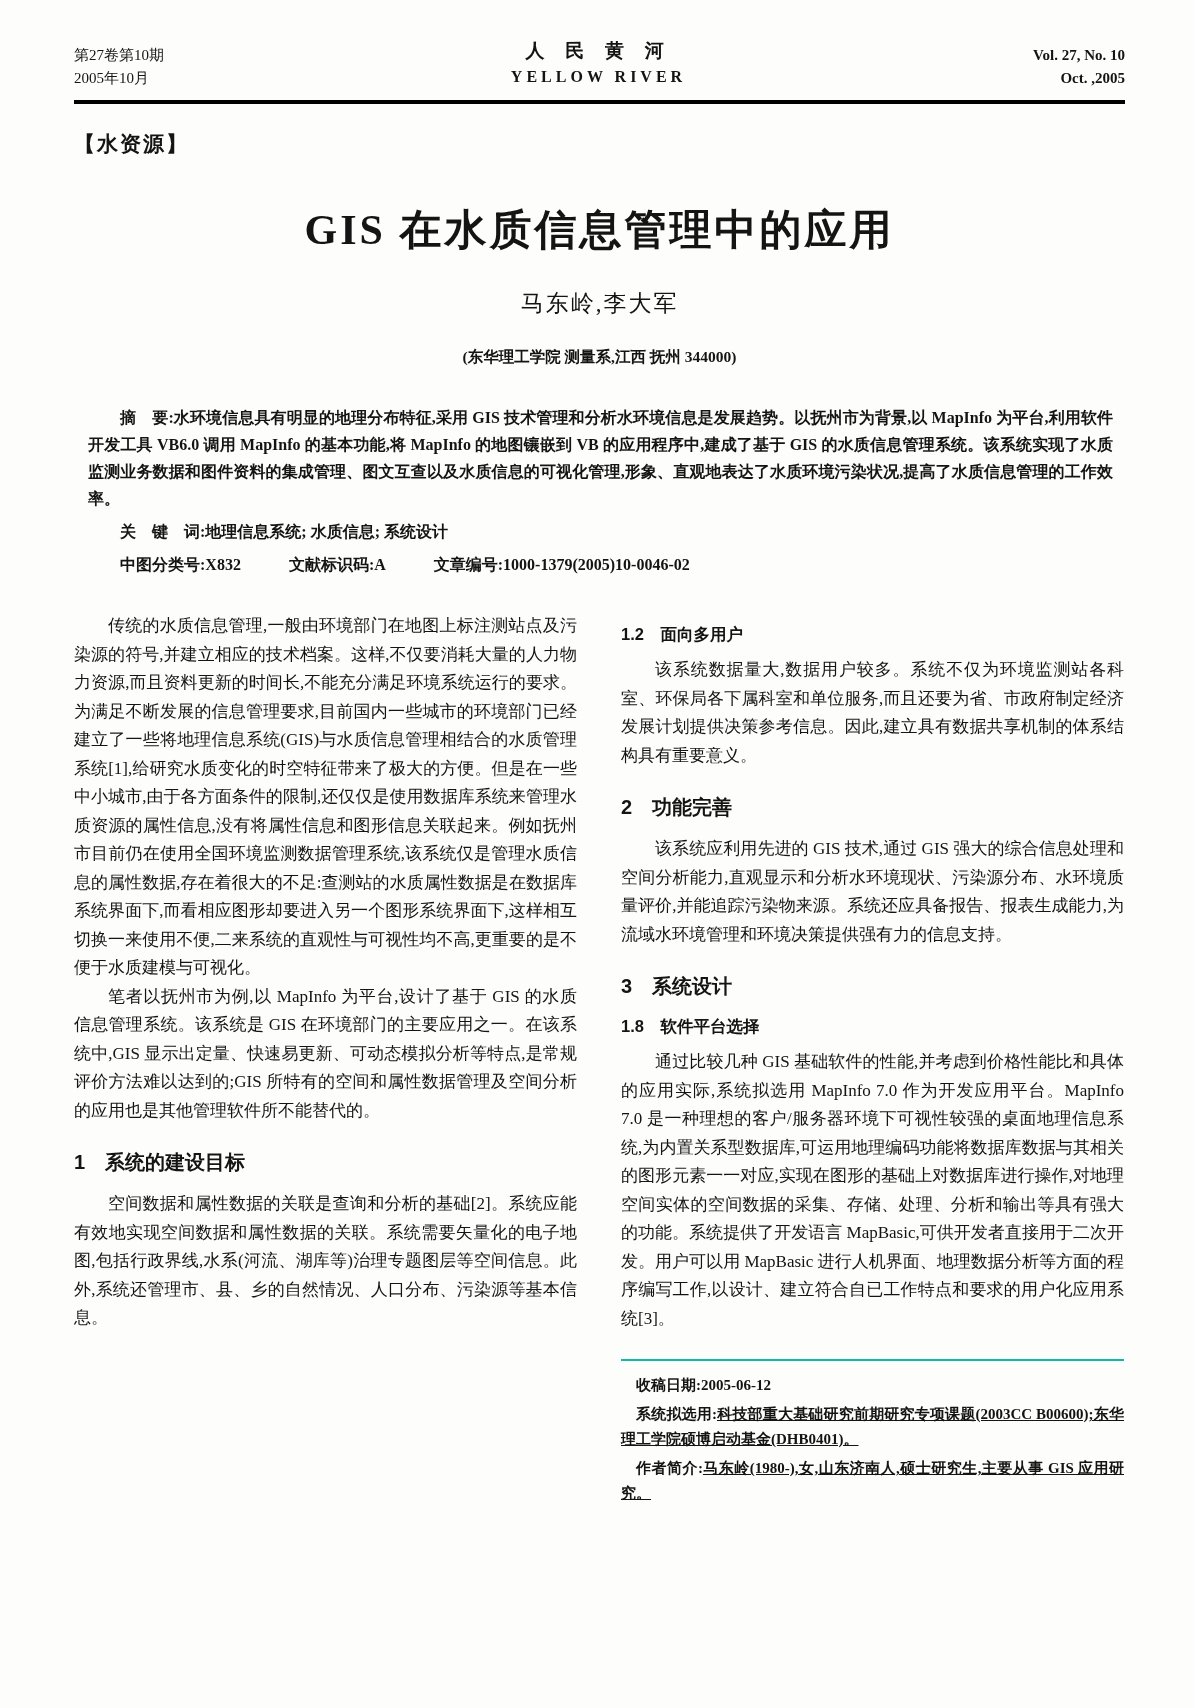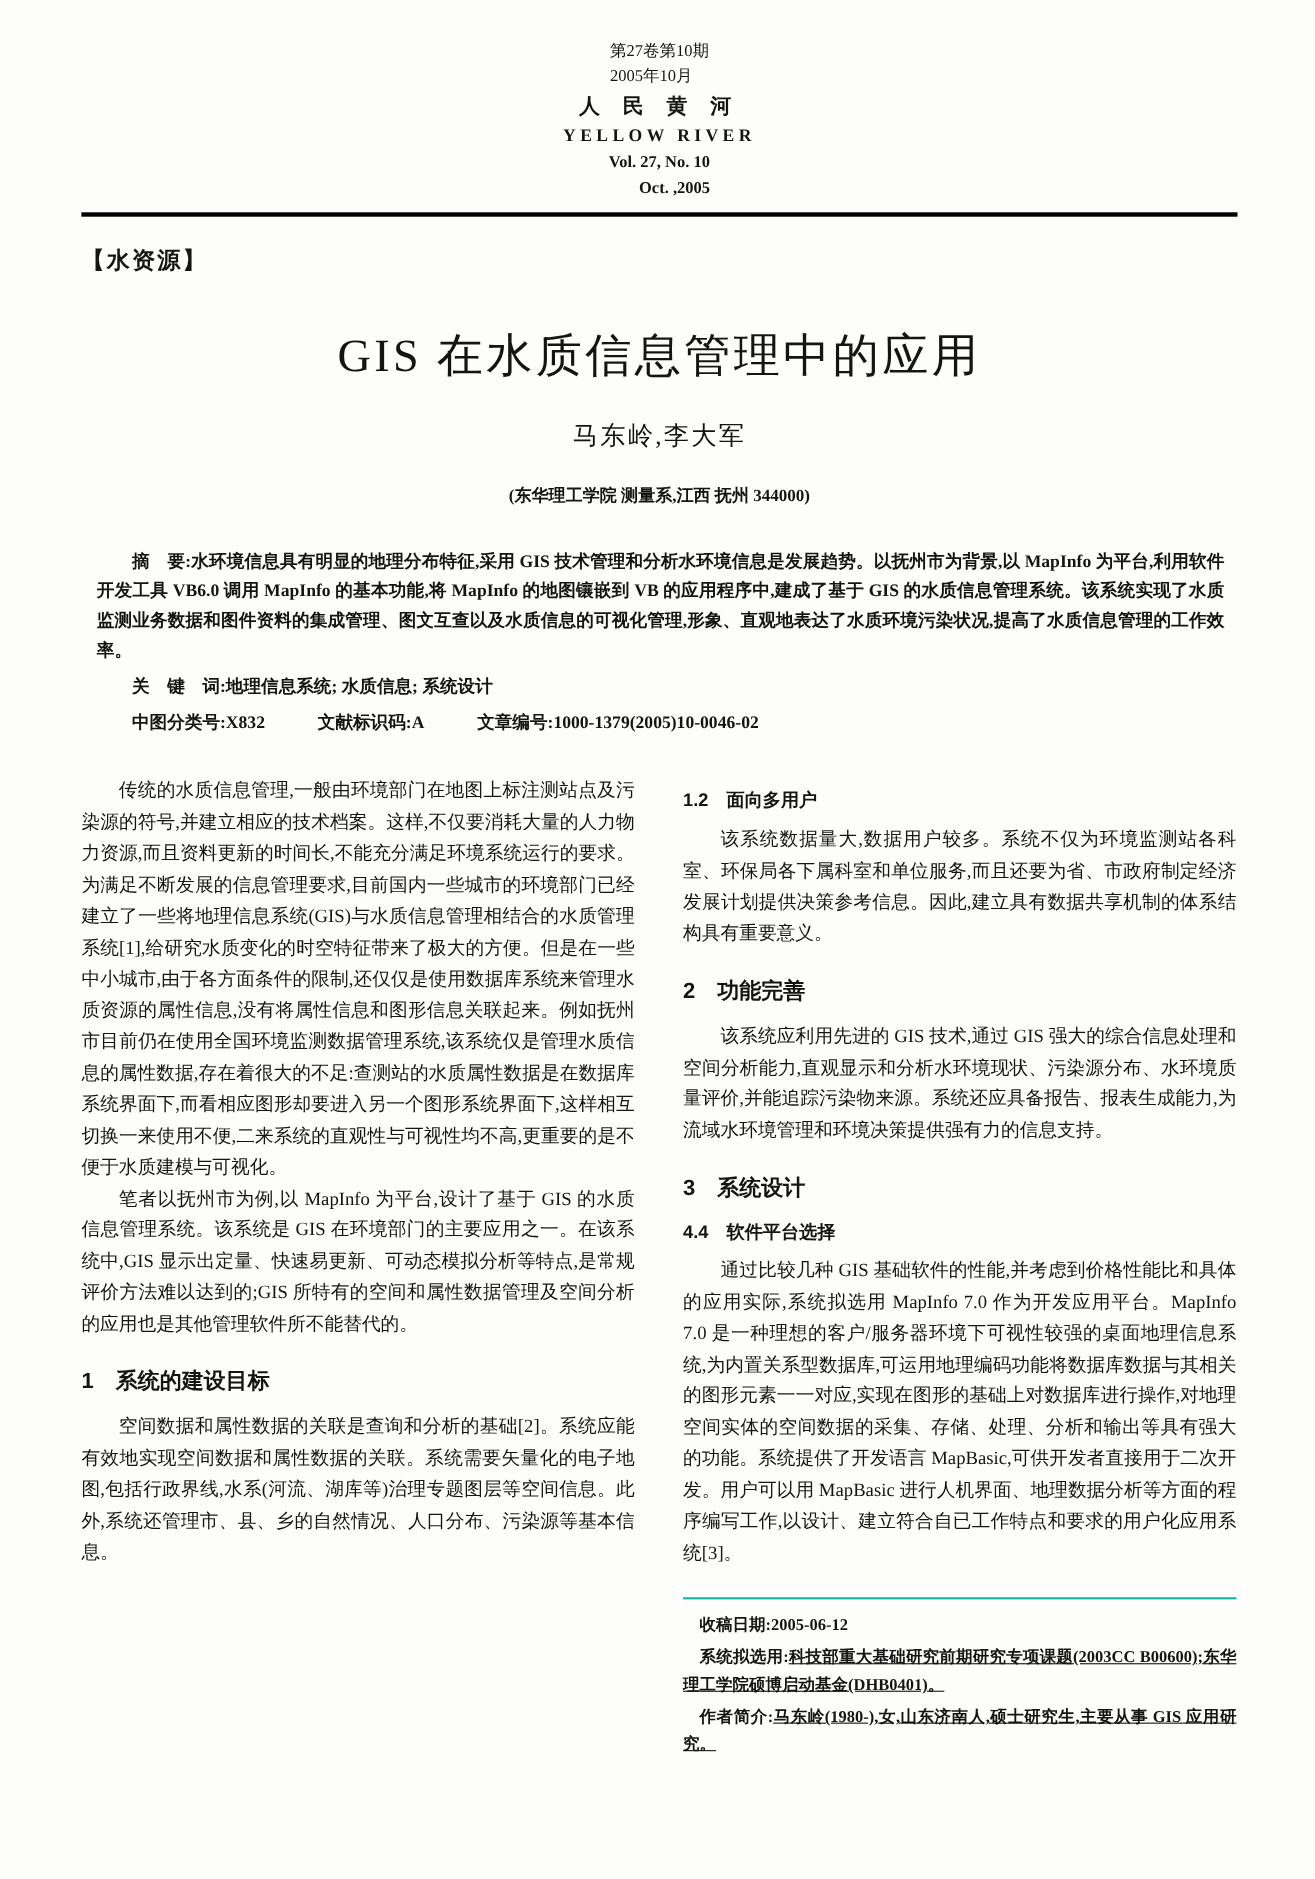--- a/index.html
+++ b/index.html
@@ -12,43 +12,42 @@
     background: #fdfdfb;
     padding: 36px 70px 40px 74px;
     font-family: "Liberation Serif", "DejaVu Serif", serif;
     color: #141414;
     overflow: hidden;
   }
   
   .journal-header {
     display: flex;
     justify-content: space-between;
-    align-items: center;
+    align-items: flex-end;
     padding-bottom: 10px;
     border-bottom: 4px solid #000;
-    flex-direction: column;
   }
   .jh-col { font-size: 15px; line-height: 1.55; }
   .jh-left { text-align: left; }
   .jh-center { text-align: center; font-weight: bold; }
   .jh-center .cn { font-size: 19px; letter-spacing: 8px; }
   .jh-center .en { font-size: 16px; letter-spacing: 4px; }
   .jh-right { text-align: right; font-weight: bold; }
   
   .category-tag {
     margin-top: 26px;
     font-weight: bold;
     font-size: 21px;
     letter-spacing: 2px;
   }
   .paper-title {
     margin-top: 44px;
     text-align: center;
     font-size: 42px;
-    font-weight: normal;
+    font-weight: bold;
     letter-spacing: 3px;
   }
   .authors {
     margin-top: 30px;
     text-align: center;
     font-size: 23px;
     letter-spacing: 2px;
   }
   .affiliation {
     margin-top: 28px;
@@ -167,21 +166,21 @@
       <h2 class="sec-heading">1　系统的建设目标</h2>
       <p class="body-para">空间数据和属性数据的关联是查询和分析的基础[2]。系统应能有效地实现空间数据和属性数据的关联。系统需要矢量化的电子地图,包括行政界线,水系(河流、湖库等)治理专题图层等空间信息。此外,系统还管理市、县、乡的自然情况、人口分布、污染源等基本信息。</p>
     </div>
 
     <div class="col right-col">
       <h3 class="subsec-heading first">1.2　面向多用户</h3>
       <p class="body-para">该系统数据量大,数据用户较多。系统不仅为环境监测站各科室、环保局各下属科室和单位服务,而且还要为省、市政府制定经济发展计划提供决策参考信息。因此,建立具有数据共享机制的体系结构具有重要意义。</p>
       <h2 class="sec-heading">2　功能完善</h2>
       <p class="body-para">该系统应利用先进的 GIS 技术,通过 GIS 强大的综合信息处理和空间分析能力,直观显示和分析水环境现状、污染源分布、水环境质量评价,并能追踪污染物来源。系统还应具备报告、报表生成能力,为流域水环境管理和环境决策提供强有力的信息支持。</p>
       <h2 class="sec-heading">3　系统设计</h2>
-      <h3 class="subsec-heading">4.4　软件平台选择</h3>
+      <h3 class="subsec-heading">1.8　软件平台选择</h3>
       <p class="body-para">通过比较几种 GIS 基础软件的性能,并考虑到价格性能比和具体的应用实际,系统拟选用 MapInfo 7.0 作为开发应用平台。MapInfo 7.0 是一种理想的客户/服务器环境下可视性较强的桌面地理信息系统,为内置关系型数据库,可运用地理编码功能将数据库数据与其相关的图形元素一一对应,实现在图形的基础上对数据库进行操作,对地理空间实体的空间数据的采集、存储、处理、分析和输出等具有强大的功能。系统提供了开发语言 MapBasic,可供开发者直接用于二次开发。用户可以用 MapBasic 进行人机界面、地理数据分析等方面的程序编写工作,以设计、建立符合自已工作特点和要求的用户化应用系统[3]。</p>
 
       <div class="footer-notes">
         <p>
           <span class="note-label">收稿日期:</span><span class="note-value">2005-06-12</span>
         </p>
         <p>
           <span class="note-label">系统拟选用:</span><span class="note-value kai">科技部重大基础研究前期研究专项课题(2003CC B00600);东华理工学院硕博启动基金(DHB0401)。</span>
         </p>
         <p>

